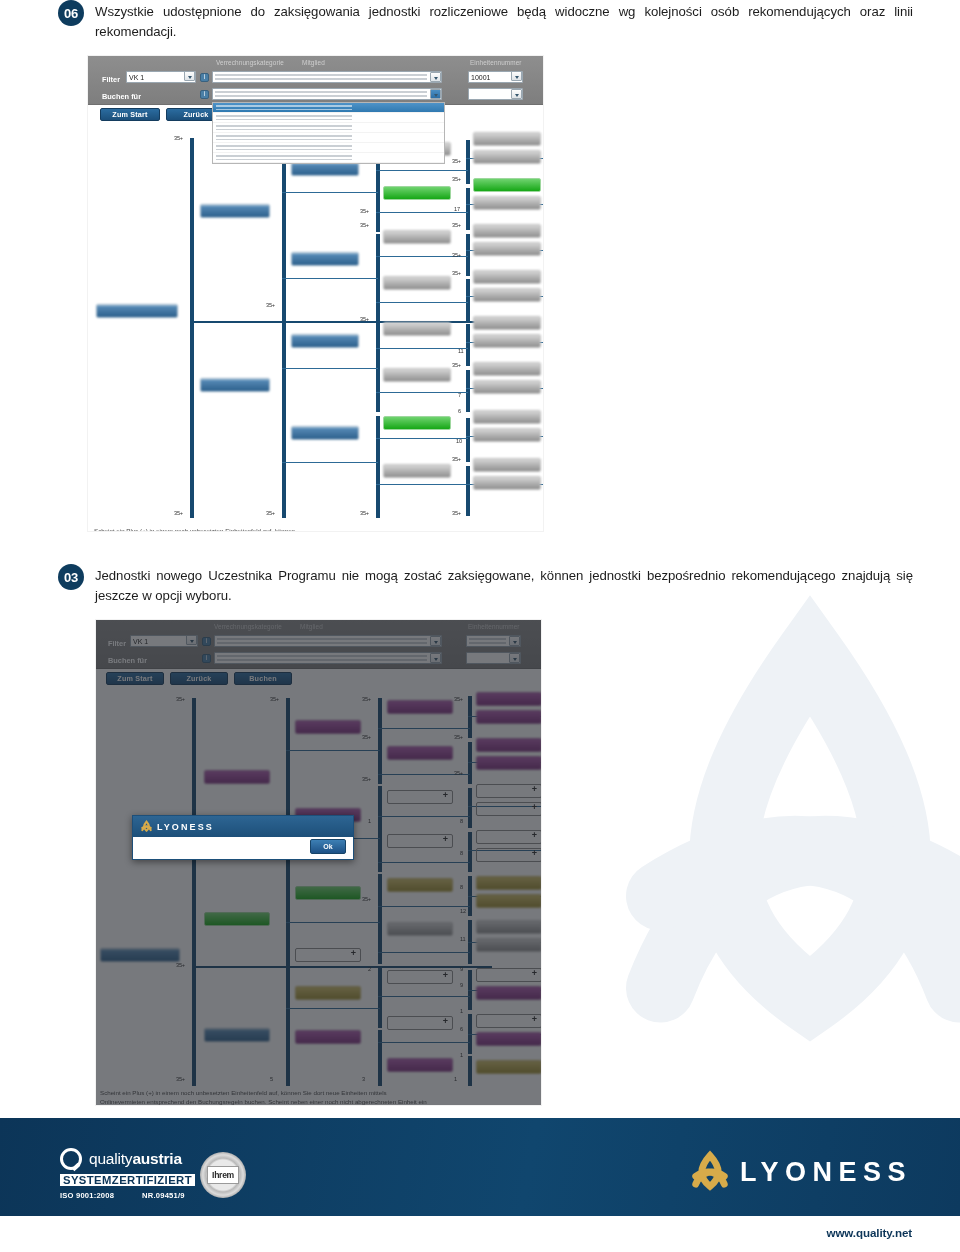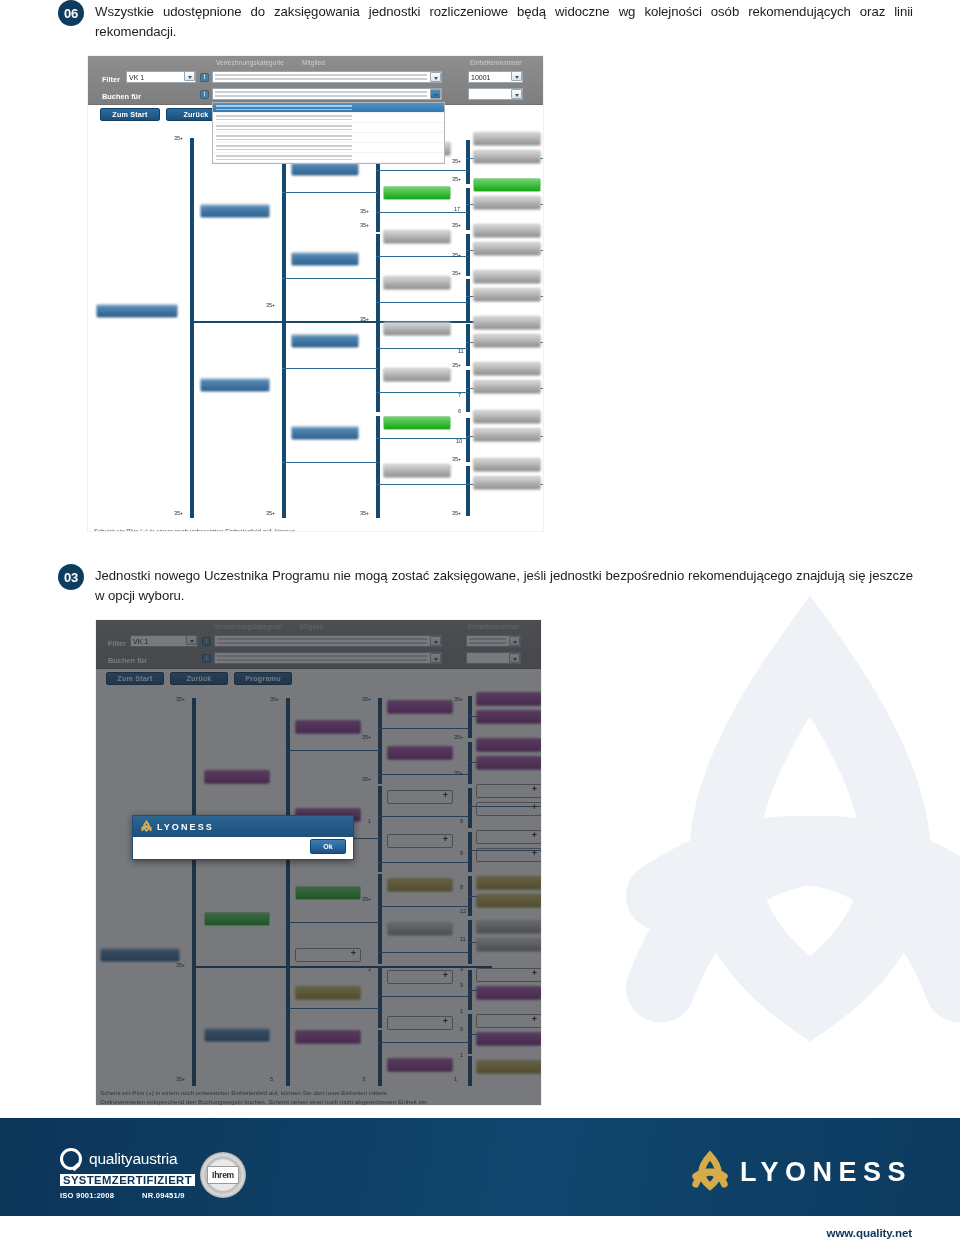--- a/index.html
+++ b/index.html
@@ -158,21 +158,21 @@
   .qa-q{
     width:22px;height:22px;border-radius:50%;border:3.4px solid #fff;
     box-sizing:border-box;position:relative;margin-right:7px;
   }
   .qa-q:after{
     content:"";position:absolute;right:-1px;bottom:-2px;width:8px;height:4px;
     background:#fff;transform:rotate(-42deg);
   }
   .qa-word{font-size:15.5px;letter-spacing:-.2px;}
   .qa-word b{font-weight:normal;}
-  .qa-word span{font-weight:normal;}
+  .qa-word span{font-weight:bold;}
   .qa-cert{
     margin-top:3px;background:#fff;color:#0c3558;font-weight:bold;
     font-size:11.3px;letter-spacing:.4px;padding:0 3px;display:inline-block;
   }
   .qa-iso{
     margin-top:3px;font-size:7.6px;font-weight:bold;letter-spacing:.2px;
     display:flex;gap:28px;
   }
   .iqnet{
     position:absolute;left:200px;top:1152px;z-index:6;
@@ -369,21 +369,21 @@
       <div class="tag" style="left:272px;top:384px;">35+</div>
       <div class="tag" style="left:272px;top:190px;">35+</div>
 
       <div class="foottext" style="left:6px;top:400px;width:430px;">Scheint ein Plus (+) in einem noch unbesetzten Einheitenfeld auf, können</div>
     </div>
   </div>
 </div>
 
 <div class="instr" style="left:58px;top:566px;width:855px;">
   <div class="badge">03</div>
-  <div class="instr-text">Jednostki nowego Uczestnika Programu nie mogą zostać zaksięgowane, jeśli jednostki bezpośrednio rekomendującego znajdują się jeszcze w opcji wyboru.</div>
+  <div class="instr-text">Jednostki nowego Uczestnika Programu nie mogą zostać zaksięgowane, können jednostki bezpośrednio rekomendującego znajdują się jeszcze w opcji wyboru.</div>
 </div>
 
 <div class="shot" style="left:96px;top:620px;width:445px;height:485px;">
   <div class="app">
     <div class="topbar"></div>
 
     <div class="colhdr" style="left:118px;">Verrechnungskategorie</div>
     <div class="colhdr" style="left:204px;">Mitglied</div>
     <div class="colhdr" style="left:372px;">Einheitennummer</div>
 
@@ -407,21 +407,21 @@
     <div class="inp" style="left:118px;top:32px;width:228px;">
       <span class="blurline"></span>
       <span class="caret"></span>
     </div>
     <div class="inp" style="left:370px;top:32px;width:55px;">
       <span class="caret"></span>
     </div>
 
     <div class="btn" style="left:10px;top:52px;width:58px;">Zum Start</div>
     <div class="btn" style="left:74px;top:52px;width:58px;">Zurück</div>
-    <div class="btn" style="left:138px;top:52px;width:58px;">Programu</div>
+    <div class="btn" style="left:138px;top:52px;width:58px;">Buchen</div>
 
     <div class="tree">
       <div class="vline" style="left:96px;top:8px;height:388px;"></div>
       <div class="hline" style="left:96px;top:276px;width:300px;"></div>
 
       <div class="vline" style="left:190px;top:8px;height:268px;"></div>
       <div class="vline" style="left:190px;top:278px;height:118px;"></div>
 
       <div class="vline" style="left:282px;top:8px;height:86px;"></div>
       <div class="vline" style="left:282px;top:96px;height:86px;"></div>

